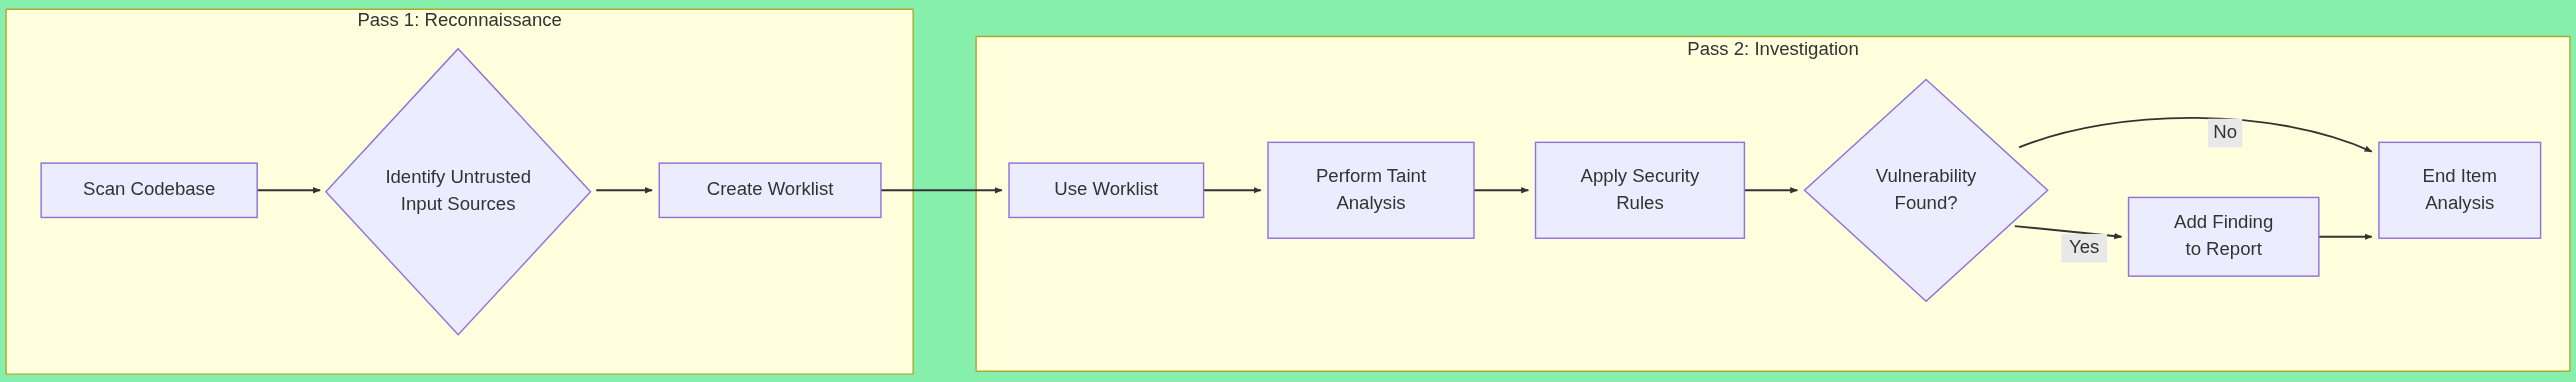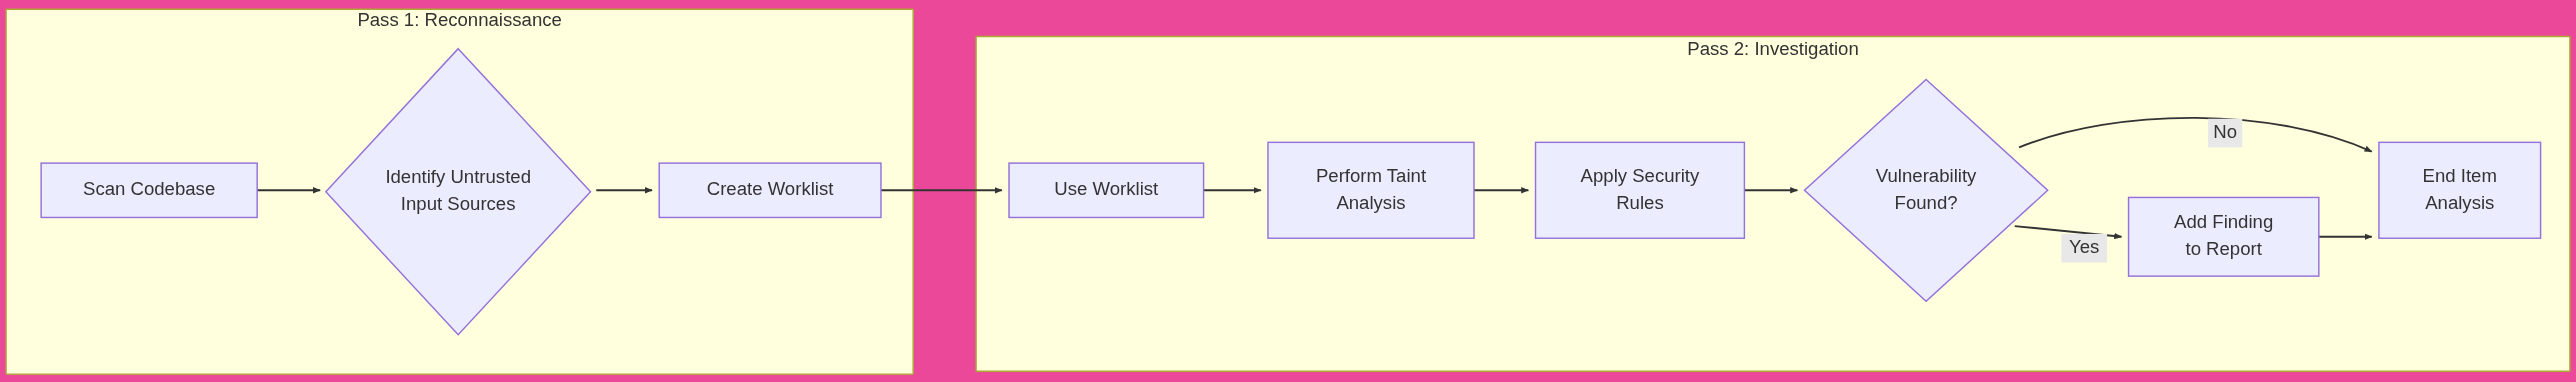--- a/index.html
+++ b/index.html
@@ -7,21 +7,21 @@
     padding: 0;
     background: #ffffff;
   }
   body {
     font-family: "Liberation Sans", sans-serif;
   }
   #diagram-root {
     position: relative;
     width: 2576px;
     height: 382px;
-    background: #ec4899;
+    background: #86efac;
     overflow: hidden;
   }
   svg.flow {
     display: block;
     width: 2576px;
     height: 382px;
   }
   .cluster-rect {
     fill: #ffffde;
     stroke: #aaaa33;

